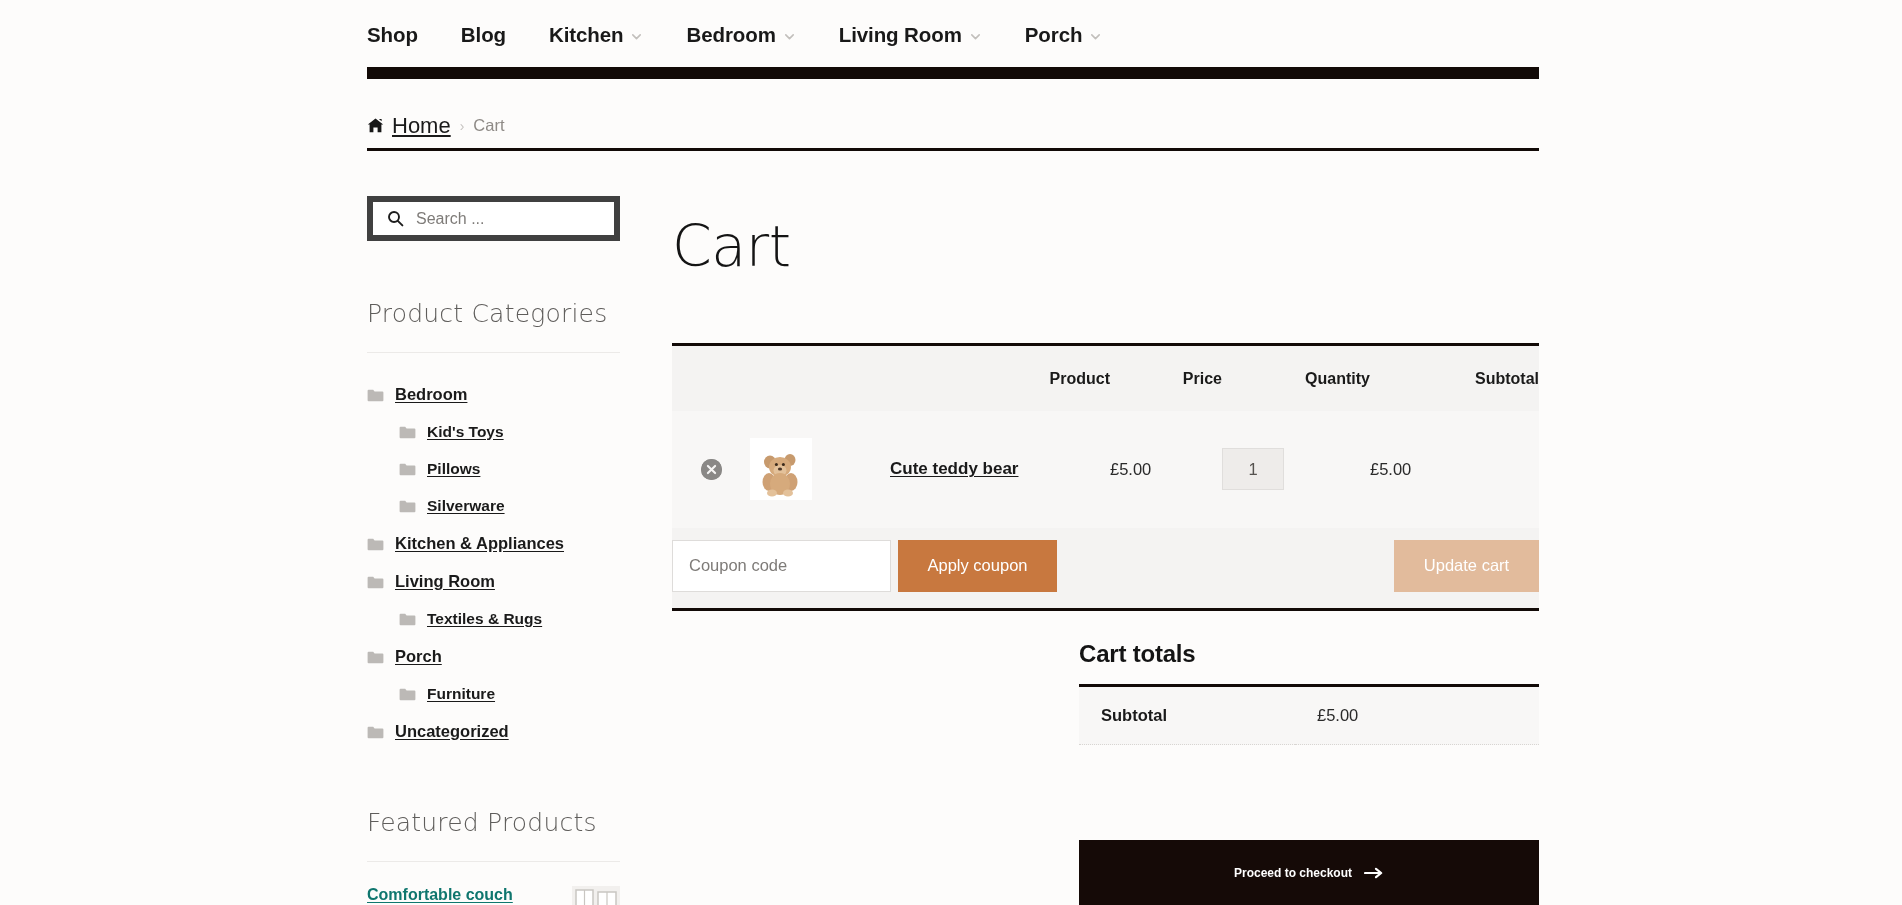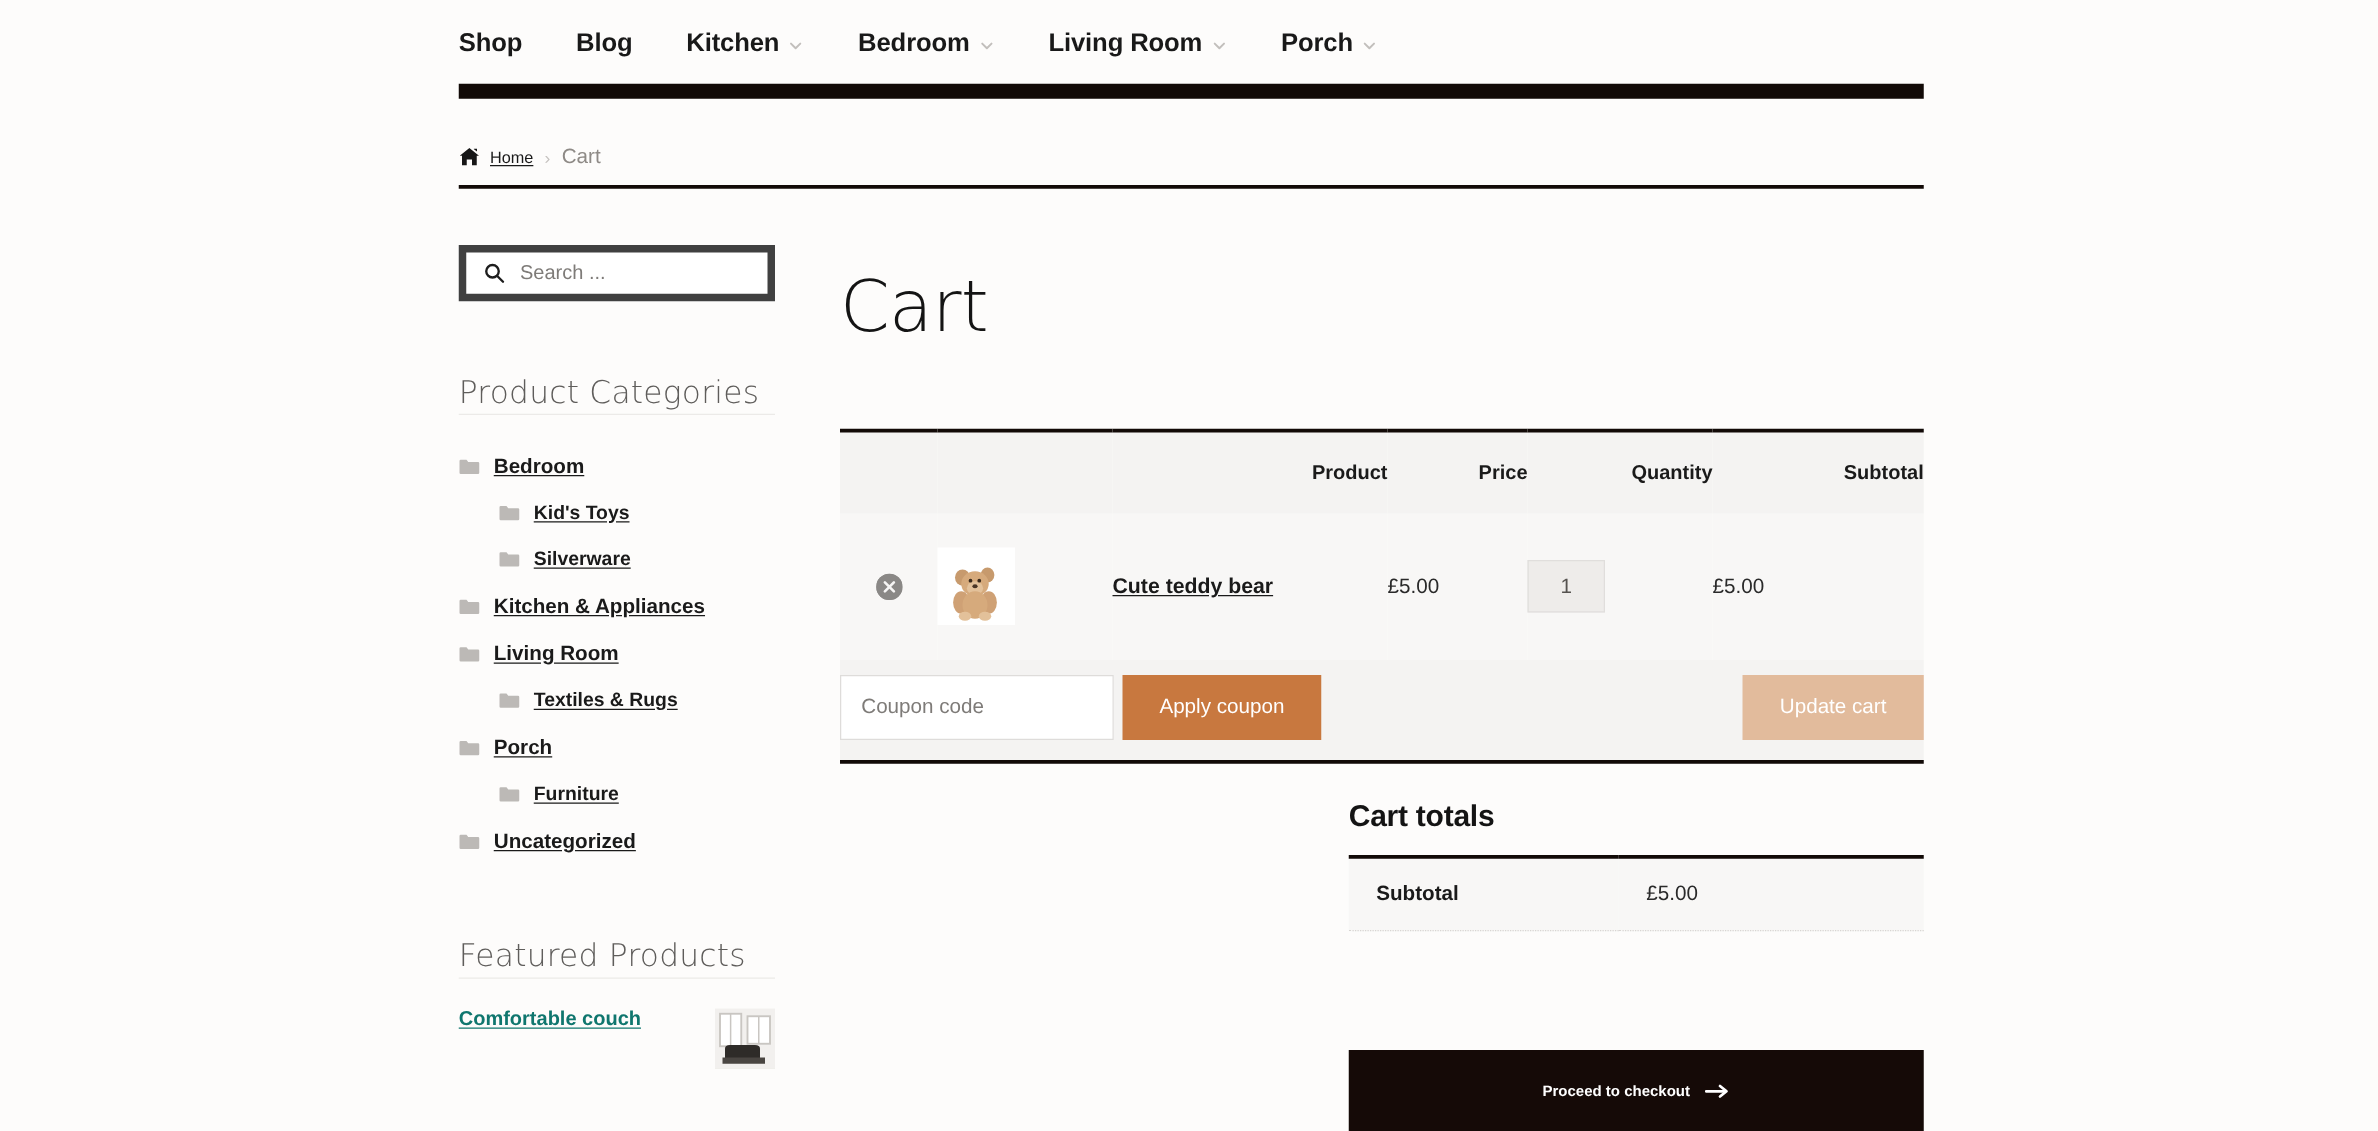--- a/index.html
+++ b/index.html
@@ -40,21 +40,21 @@
   }
 
   
   .breadcrumb {
     position: absolute; left: 367px; top: 103px; width: 1172px; height: 48px;
     display: flex; align-items: center; gap: 0px;
     border-bottom: 3px solid #120a07;
   }
   .home-icon { width: 17px; height: 17px; margin-right: 8px; display: block; }
   .bc-link {
-    font-size: 13px; color: #1a1a1a; text-decoration: underline;
+    font-size: 22px; color: #1a1a1a; text-decoration: underline;
     text-underline-offset: 2px; cursor: pointer;
   }
   .bc-sep { color: #c6c3c0; font-size: 14px; margin: 0 9px; }
   .bc-current { font-size: 16.5px; color: #8e8a86; }
 
   
   .sidebar { position: absolute; left: 367px; top: 196px; width: 253px; }
   .content { position: absolute; left: 672px; top: 180px; width: 867px; }
 
   
@@ -62,21 +62,21 @@
     width: 253px; height: 45px; border: 6px solid #404040; background: #fff;
     display: flex; align-items: center; padding: 0 14px; cursor: text;
   }
   .search-icon { width: 17px; height: 17px; margin-right: 12px; flex: none; }
   .search-ph { font-size: 16px; color: #7e7b78; }
 
   
   .widget { margin-top: 58px; }
   .widget-title {
     font-size: 25px; font-weight: 300; color: #5f5d5b;
-    letter-spacing: 0.2px; padding-bottom: 3px;
+    letter-spacing: 0.2px; padding-bottom: 24px;
     border-bottom: 1px solid #eceae8;
     font-family: "DejaVu Sans", sans-serif;
   }
   .cat-list { list-style: none; margin: 0; padding: 22px 0 0 0; }
   .cat-item { display: flex; align-items: center; padding: 9.5px 0; }
   .cat-item.child { padding-left: 32px; }
   .folder-icon { width: 17px; height: 13px; margin-right: 11px; flex: none; }
   .cat-link {
     font-size: 16.5px; font-weight: 700; color: #1a1a1a;
     text-decoration: underline; text-underline-offset: 2px; cursor: pointer;
@@ -287,20 +287,28 @@
 
         <li class="cat-item child">
           <span class="folder-icon">
             <svg viewBox="0 0 17 13" width="17" height="13">
                 <path d="M0.6 1.8 A1 1 0 0 1 1.6 0.8 L6.2 0.8 L7.6 2.6 L15.4 2.6 A1 1 0 0 1 16.4 3.6 L16.4 11.2 A1 1 0 0 1 15.4 12.2 L1.6 12.2 A1 1 0 0 1 0.6 11.2 Z" fill="#bcb9b6"></path>
               </svg>
           </span>
           <span class="cat-link">Kid's Toys</span>
         </li>
 
+        <li class="cat-item child">
+          <span class="folder-icon">
+            <svg viewBox="0 0 17 13" width="17" height="13">
+                <path d="M0.6 1.8 A1 1 0 0 1 1.6 0.8 L6.2 0.8 L7.6 2.6 L15.4 2.6 A1 1 0 0 1 16.4 3.6 L16.4 11.2 A1 1 0 0 1 15.4 12.2 L1.6 12.2 A1 1 0 0 1 0.6 11.2 Z" fill="#bcb9b6"></path>
+              </svg>
+          </span>
+          <span class="cat-link">Pillows</span>
+        </li>
 
         <li class="cat-item child">
           <span class="folder-icon">
             <svg viewBox="0 0 17 13" width="17" height="13">
                 <path d="M0.6 1.8 A1 1 0 0 1 1.6 0.8 L6.2 0.8 L7.6 2.6 L15.4 2.6 A1 1 0 0 1 16.4 3.6 L16.4 11.2 A1 1 0 0 1 15.4 12.2 L1.6 12.2 A1 1 0 0 1 0.6 11.2 Z" fill="#bcb9b6"></path>
               </svg>
           </span>
           <span class="cat-link">Silverware</span>
         </li>
 

